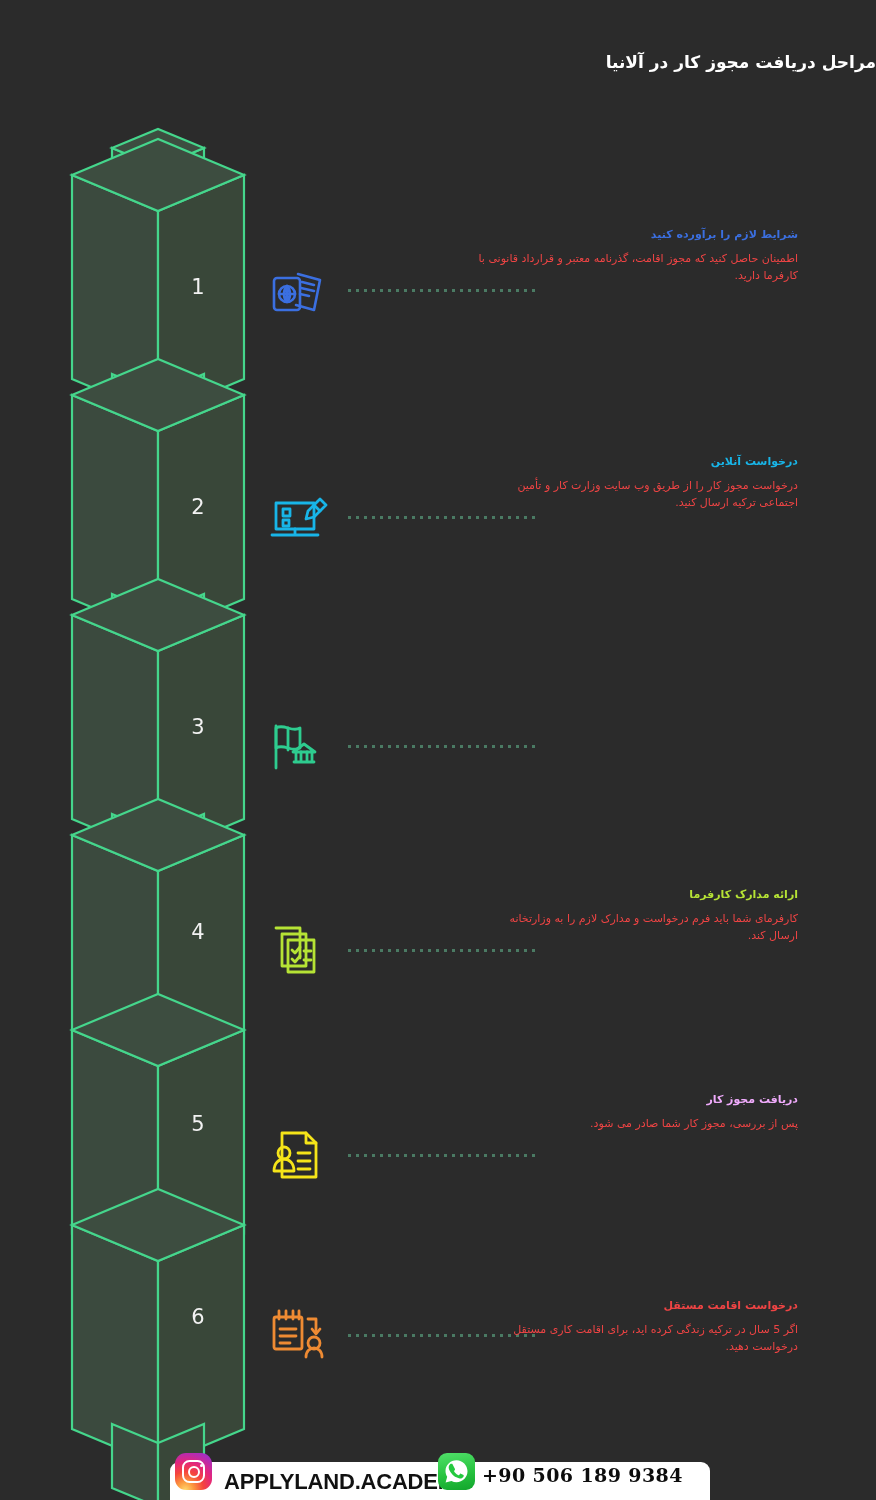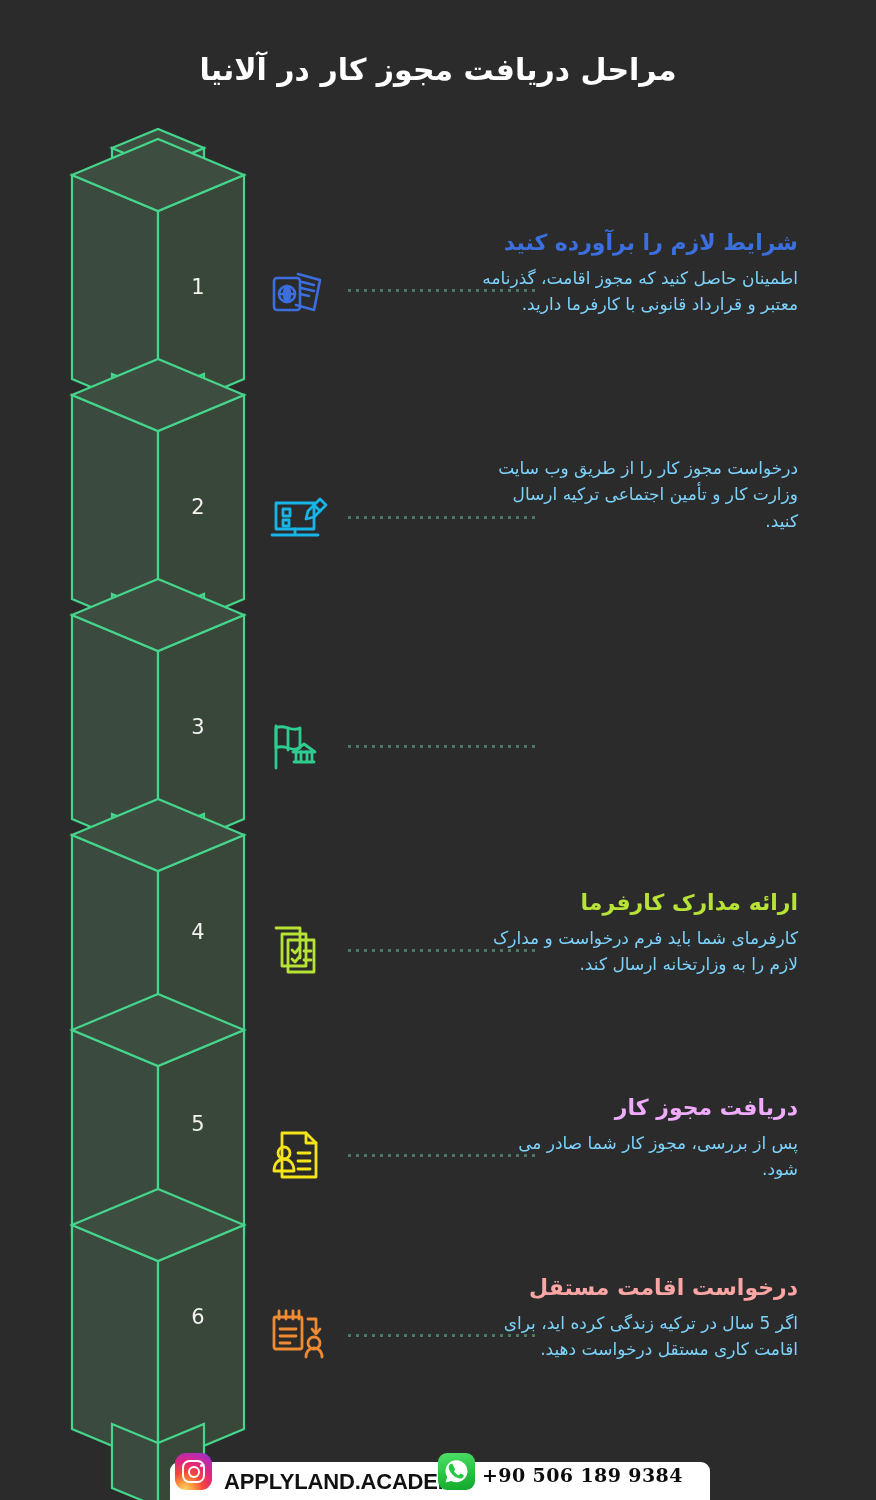--- a/index.html
+++ b/index.html
@@ -16,23 +16,22 @@
     font-family: "DejaVu Sans", "Liberation Sans", sans-serif;
     position: relative;
   }
 
   
   #page-title {
     position: absolute;
     top: 52px;
     left: 0;
     width: 876px;
-    text-align: center;
     color: #ffffff;
-    font-size: 30px;
+    font-size: 17px;
     font-weight: bold;
     direction: rtl;
     letter-spacing: 0.2px;
   }
 
   
   #tower {
     position: absolute;
     top: 0;
     left: 0;
@@ -81,29 +80,29 @@
   .step-text {
     position: absolute;
     right: 78px;
     top: 18px;
     width: 320px;
     text-align: right;
     direction: rtl;
   }
 
   .step-heading {
-    font-size: 22px;
+    font-size: 11px;
     font-weight: bold;
     line-height: 1.35;
     margin-bottom: 7px;
   }
 
   .step-body {
-    font-size: 17px;
-    color: #7dd3fc;
+    font-size: 11px;
+    color: #ef4444;
     line-height: 1.55;
     direction: rtl;
   }
 
   
   .step-number {
     position: absolute;
     color: #f2f2f2;
     font-size: 21px;
     font-weight: 400;
@@ -303,20 +302,21 @@
           <path d="M4 48 h46 M27 42 v6"></path>
           <rect x="15" y="22" width="7" height="7"></rect>
           <rect x="15" y="33" width="6" height="6"></rect>
           <path d="M40 24 l12 -12 6 6 -12 12 -8 2 2 -8 z"></path>
           <path d="M46 18 l6 6"></path>
         </g>
       </svg>
     </span>
     <span class="step-dots"></span>
     <div class="step-text">
+      <div class="step-heading" style="color:#18b5e8;">درخواست آنلاین</div>
       <div class="step-body">درخواست مجوز کار را از طریق وب سایت وزارت کار و تأمین اجتماعی ترکیه ارسال کنید.</div>
     </div>
   </div>
 
   <div class="step" style="top:666px;">
     <span class="step-icon">
       <svg viewBox="0 0 62 62" width="62" height="62">
         <g fill="none" stroke="#2ecc8f" stroke-width="2.8" stroke-linejoin="round" stroke-linecap="round">
           <path d="M8 10 v42"></path>
           <path d="M8 12 c8 -5 16 5 24 0 v20 c-8 5 -16 -5 -24 0 z"></path>
@@ -378,21 +378,21 @@
           <path d="M12 24 h16 M12 31 h16 M12 38 h10"></path>
           <path d="M40 14 h8 v14"></path>
           <path d="M44 24 l4 5 4 -5"></path>
           <circle cx="46" cy="38" r="6"></circle>
           <path d="M38 52 c0 -6 4 -9 8 -9 s8 3 8 9"></path>
         </g>
       </svg>
     </span>
     <span class="step-dots"></span>
     <div class="step-text">
-      <div class="step-heading" style="color:#fca5a5;">درخواست اقامت مستقل</div>
+      <div class="step-heading" style="color:#ef4444;margin-top:26px;">درخواست اقامت مستقل</div>
       <div class="step-body">اگر 5 سال در ترکیه زندگی کرده اید، برای اقامت کاری مستقل درخواست دهید.</div>
     </div>
   </div>
 
 </div>
 
 <div id="footer-bar"></div>
 
 <div id="instagram-icon">
   <span class="ig-ring"></span>

